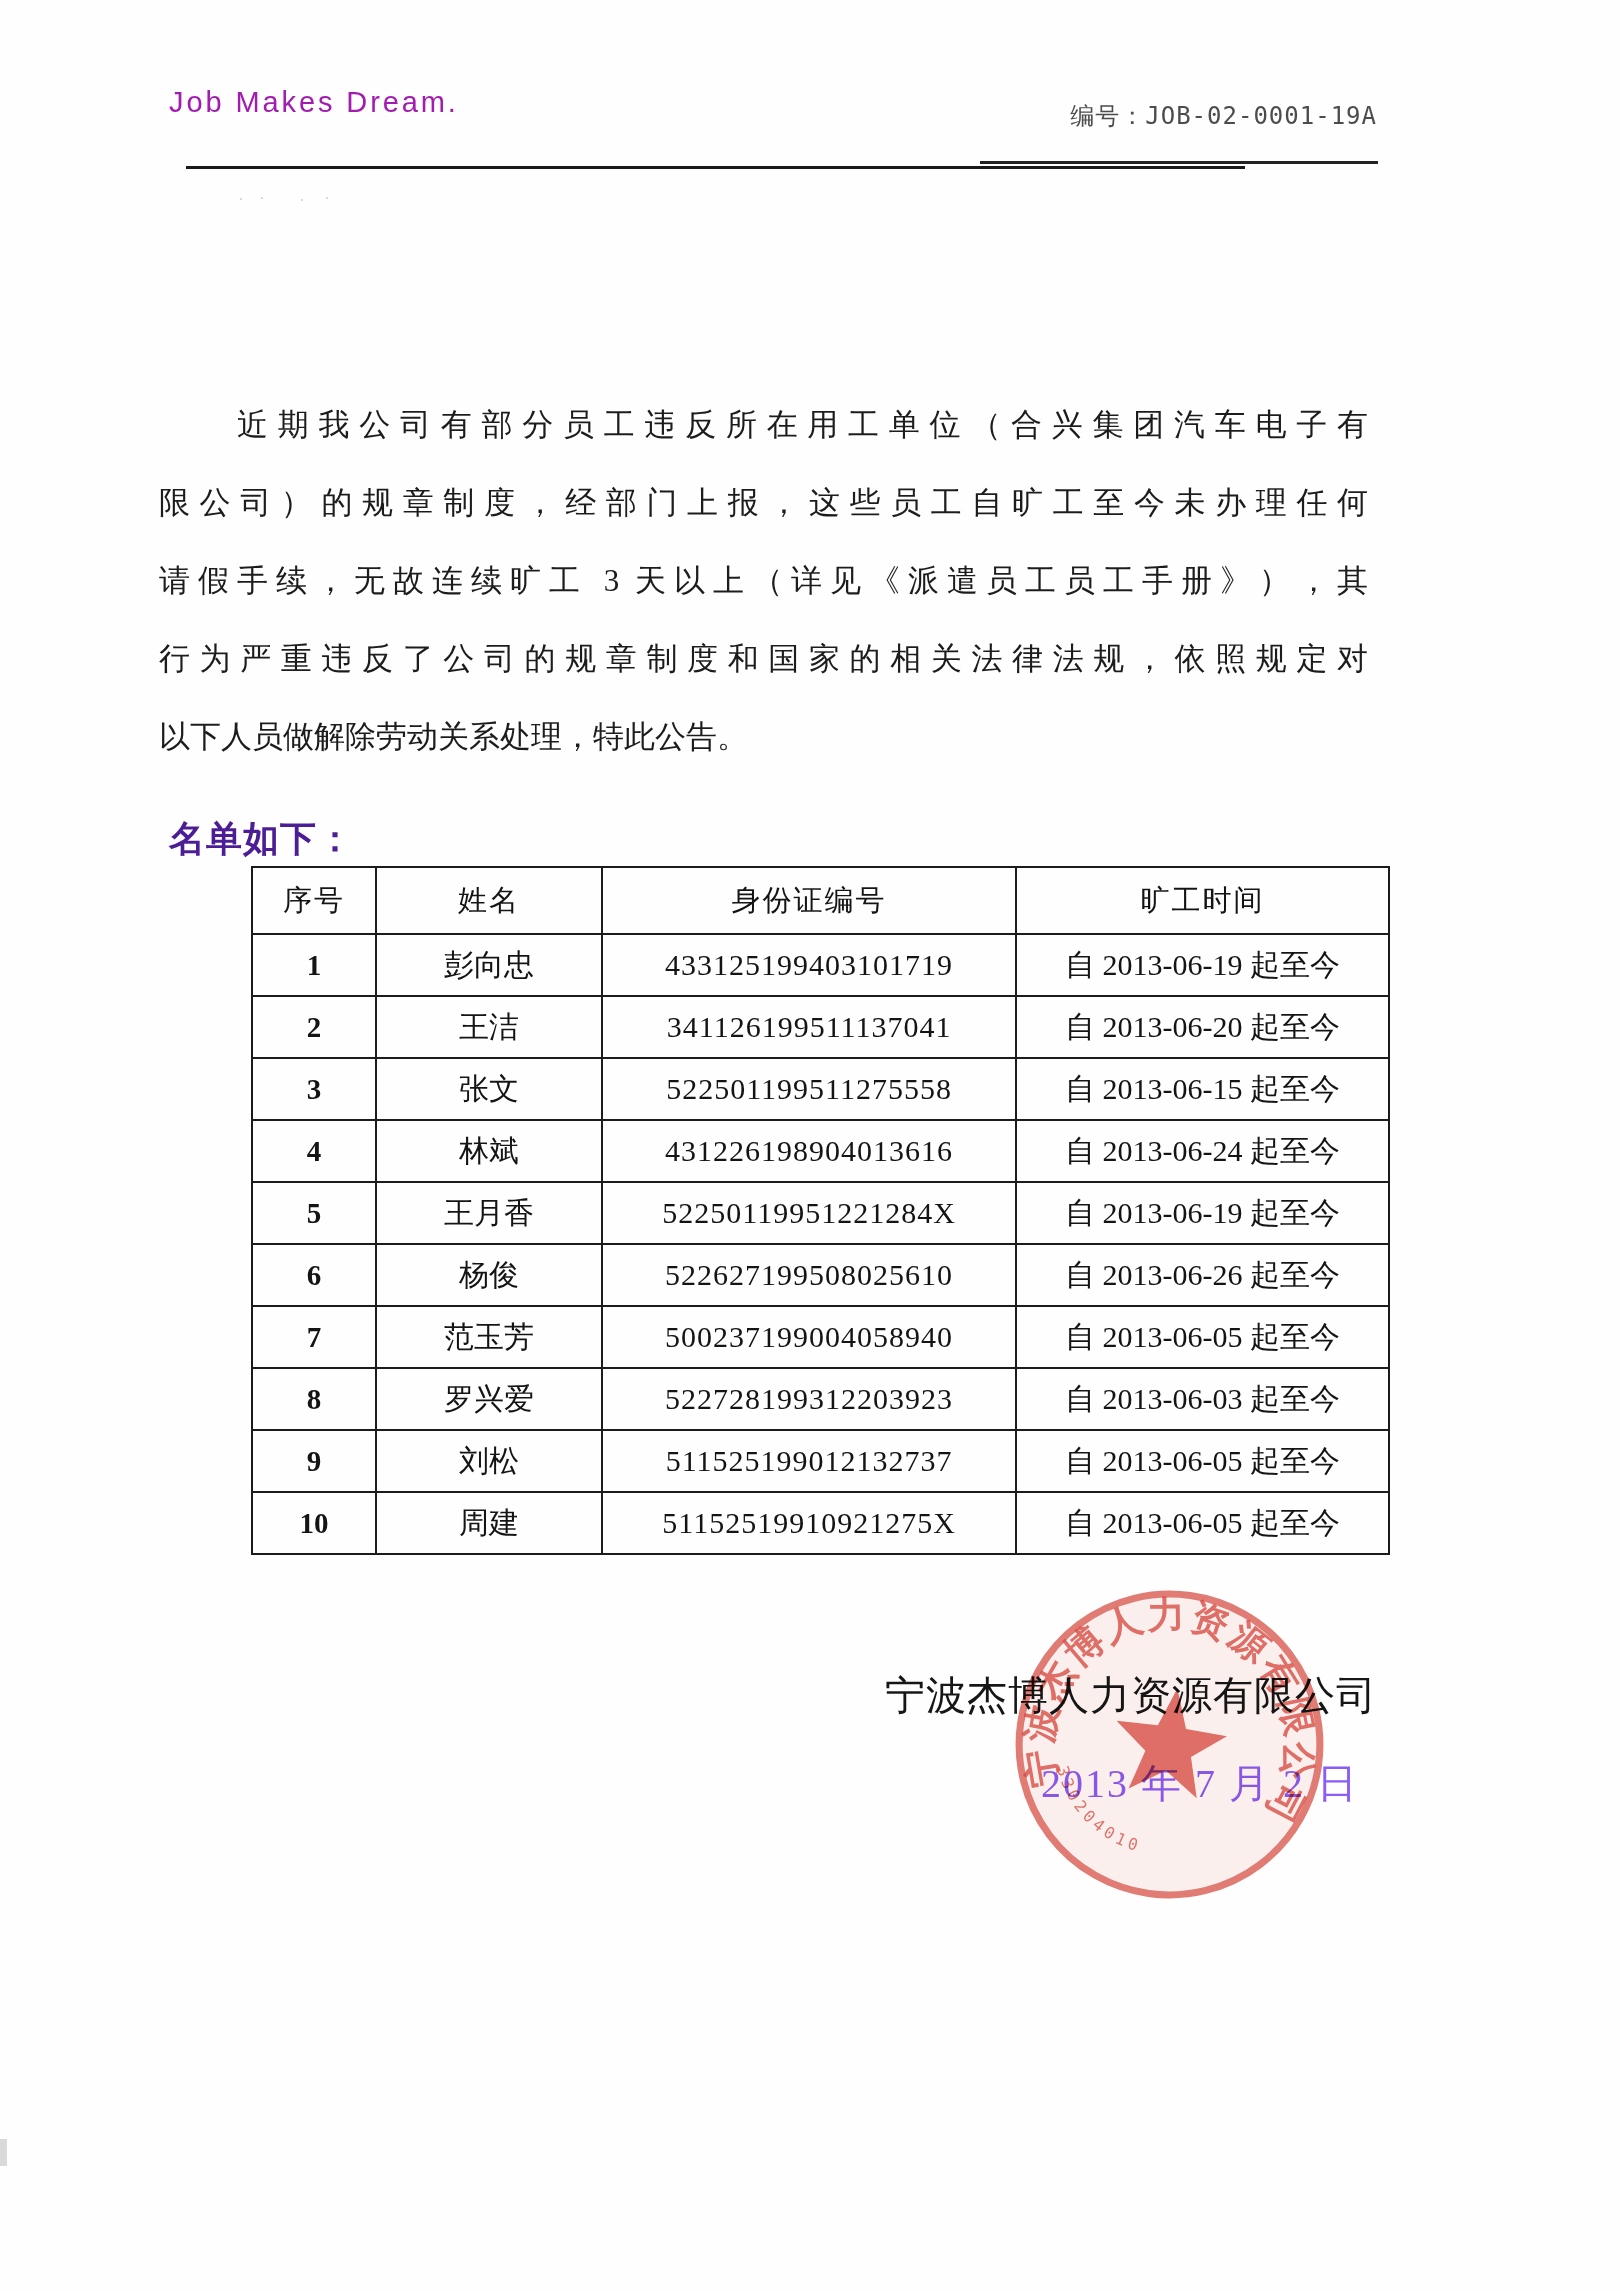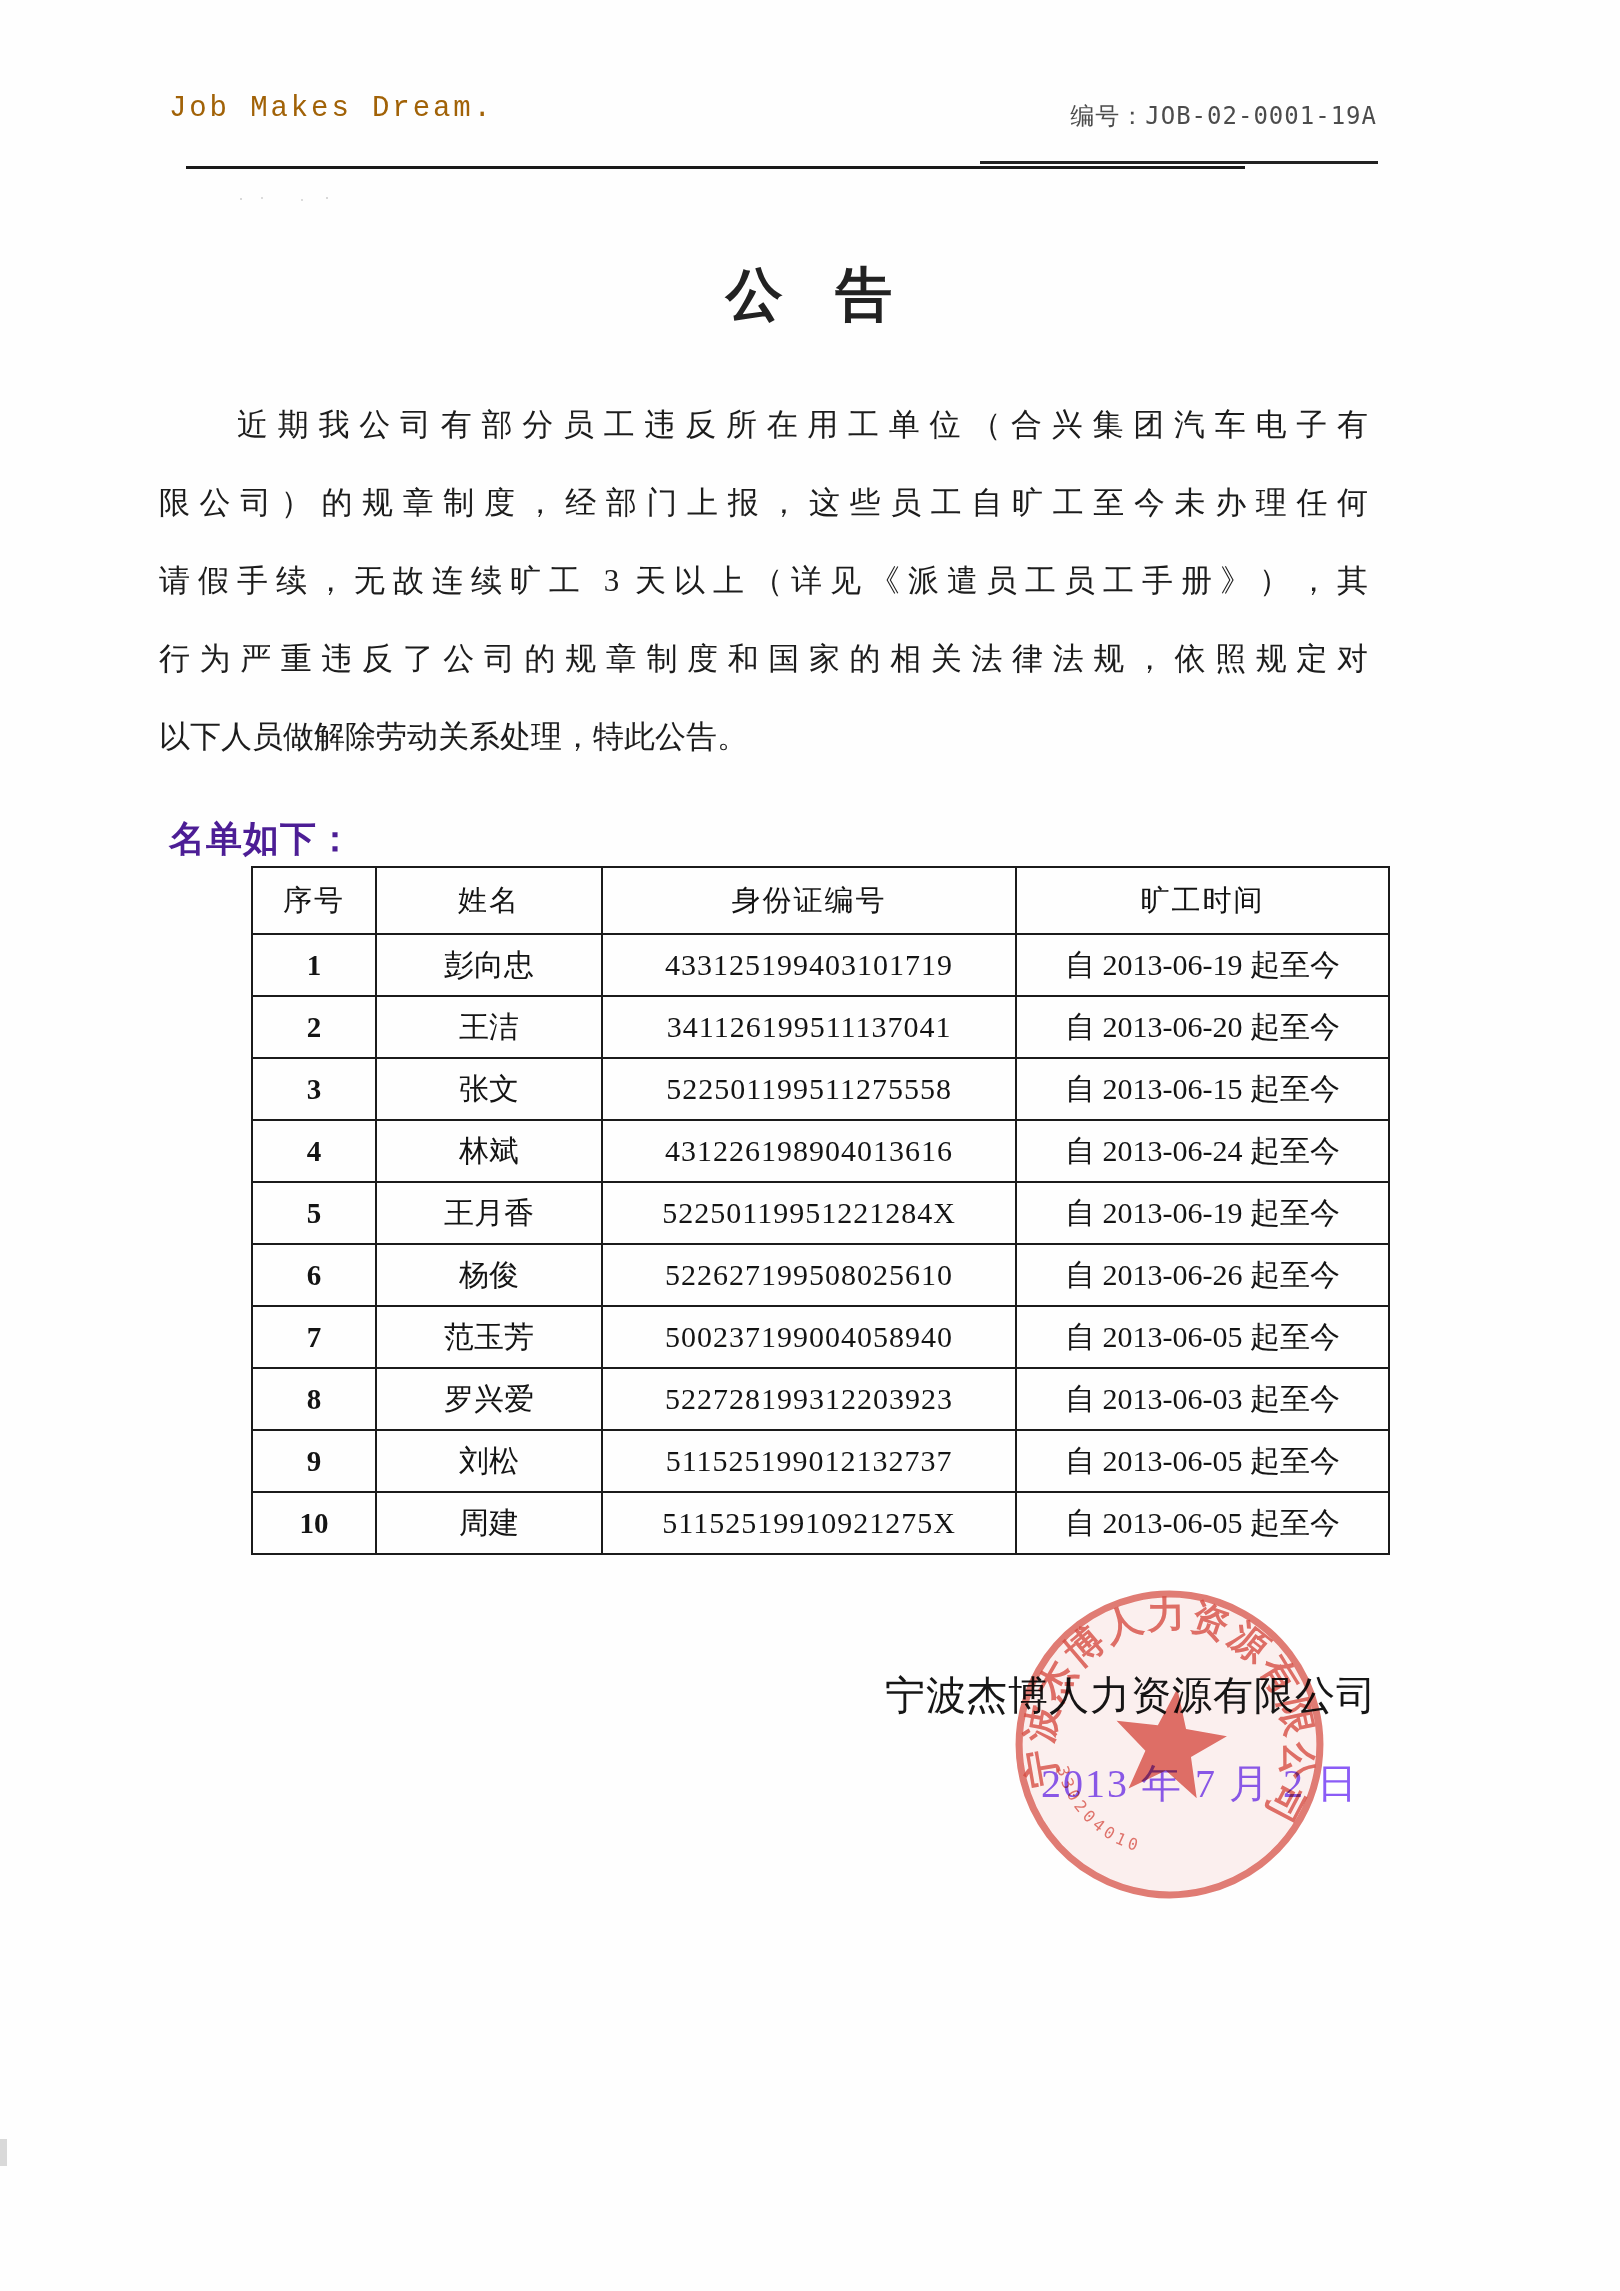--- a/index.html
+++ b/index.html
@@ -6,23 +6,23 @@
   .page{
     position:relative;
     width:1620px;height:2292px;
     background:#fefefe;
     overflow:hidden;
     font-family:"Liberation Serif","DejaVu Serif",serif;
     color:#1a1a1a;
   }
   
   .hdr-slogan{
-    position:absolute;left:169px;top:92px;
-    font-family:Liberation Mono, monospace;
-    font-size:29px;color:#a16207;letter-spacing:2.9px;
+    position:absolute;left:169px;top:86px;
+    font-family:Liberation Sans, sans-serif;
+    font-size:29px;color:#a21caf;letter-spacing:2.9px;
   }
   .hdr-number{
     position:absolute;right:243px;top:100px;
     font-family:"DejaVu Sans Mono","Liberation Mono",monospace;
     font-size:24px;color:#4c4c4c;letter-spacing:1px;
   }
   .rule-main{position:absolute;left:186px;top:166px;width:1059px;height:2.9px;background:#191919;}
   .rule-num{position:absolute;left:980px;top:161px;width:398px;height:2.9px;background:#222222;}
   .smudge{
     position:absolute;left:233px;top:194px;width:108px;height:9.8px;opacity:.28;
@@ -88,21 +88,20 @@
 
 <div class="page">
 
   <div class="hdr-slogan">Job Makes Dream.</div>
   <div class="hdr-number">编号：JOB-02-0001-19A</div>
   <div class="rule-main"></div>
   <div class="rule-num"></div>
   <div class="smudge"></div>
   <div class="scan-mark"></div>
 
-  <div class="doc-title">公 告</div>
 
   <div class="body-block">
     <div class="body-line first">近期我公司有部分员工违反所在用工单位（合兴集团汽车电子有</div>
     <div class="body-line">限公司）的规章制度，经部门上报，这些员工自旷工至今未办理任何</div>
     <div class="body-line">请假手续，无故连续旷工 3 天以上（详见《派遣员工员工手册》），其</div>
     <div class="body-line">行为严重违反了公司的规章制度和国家的相关法律法规，依照规定对</div>
     <div class="body-line last">以下人员做解除劳动关系处理，特此公告。</div>
   </div>
 
   <div class="list-intro">名单如下：</div>

